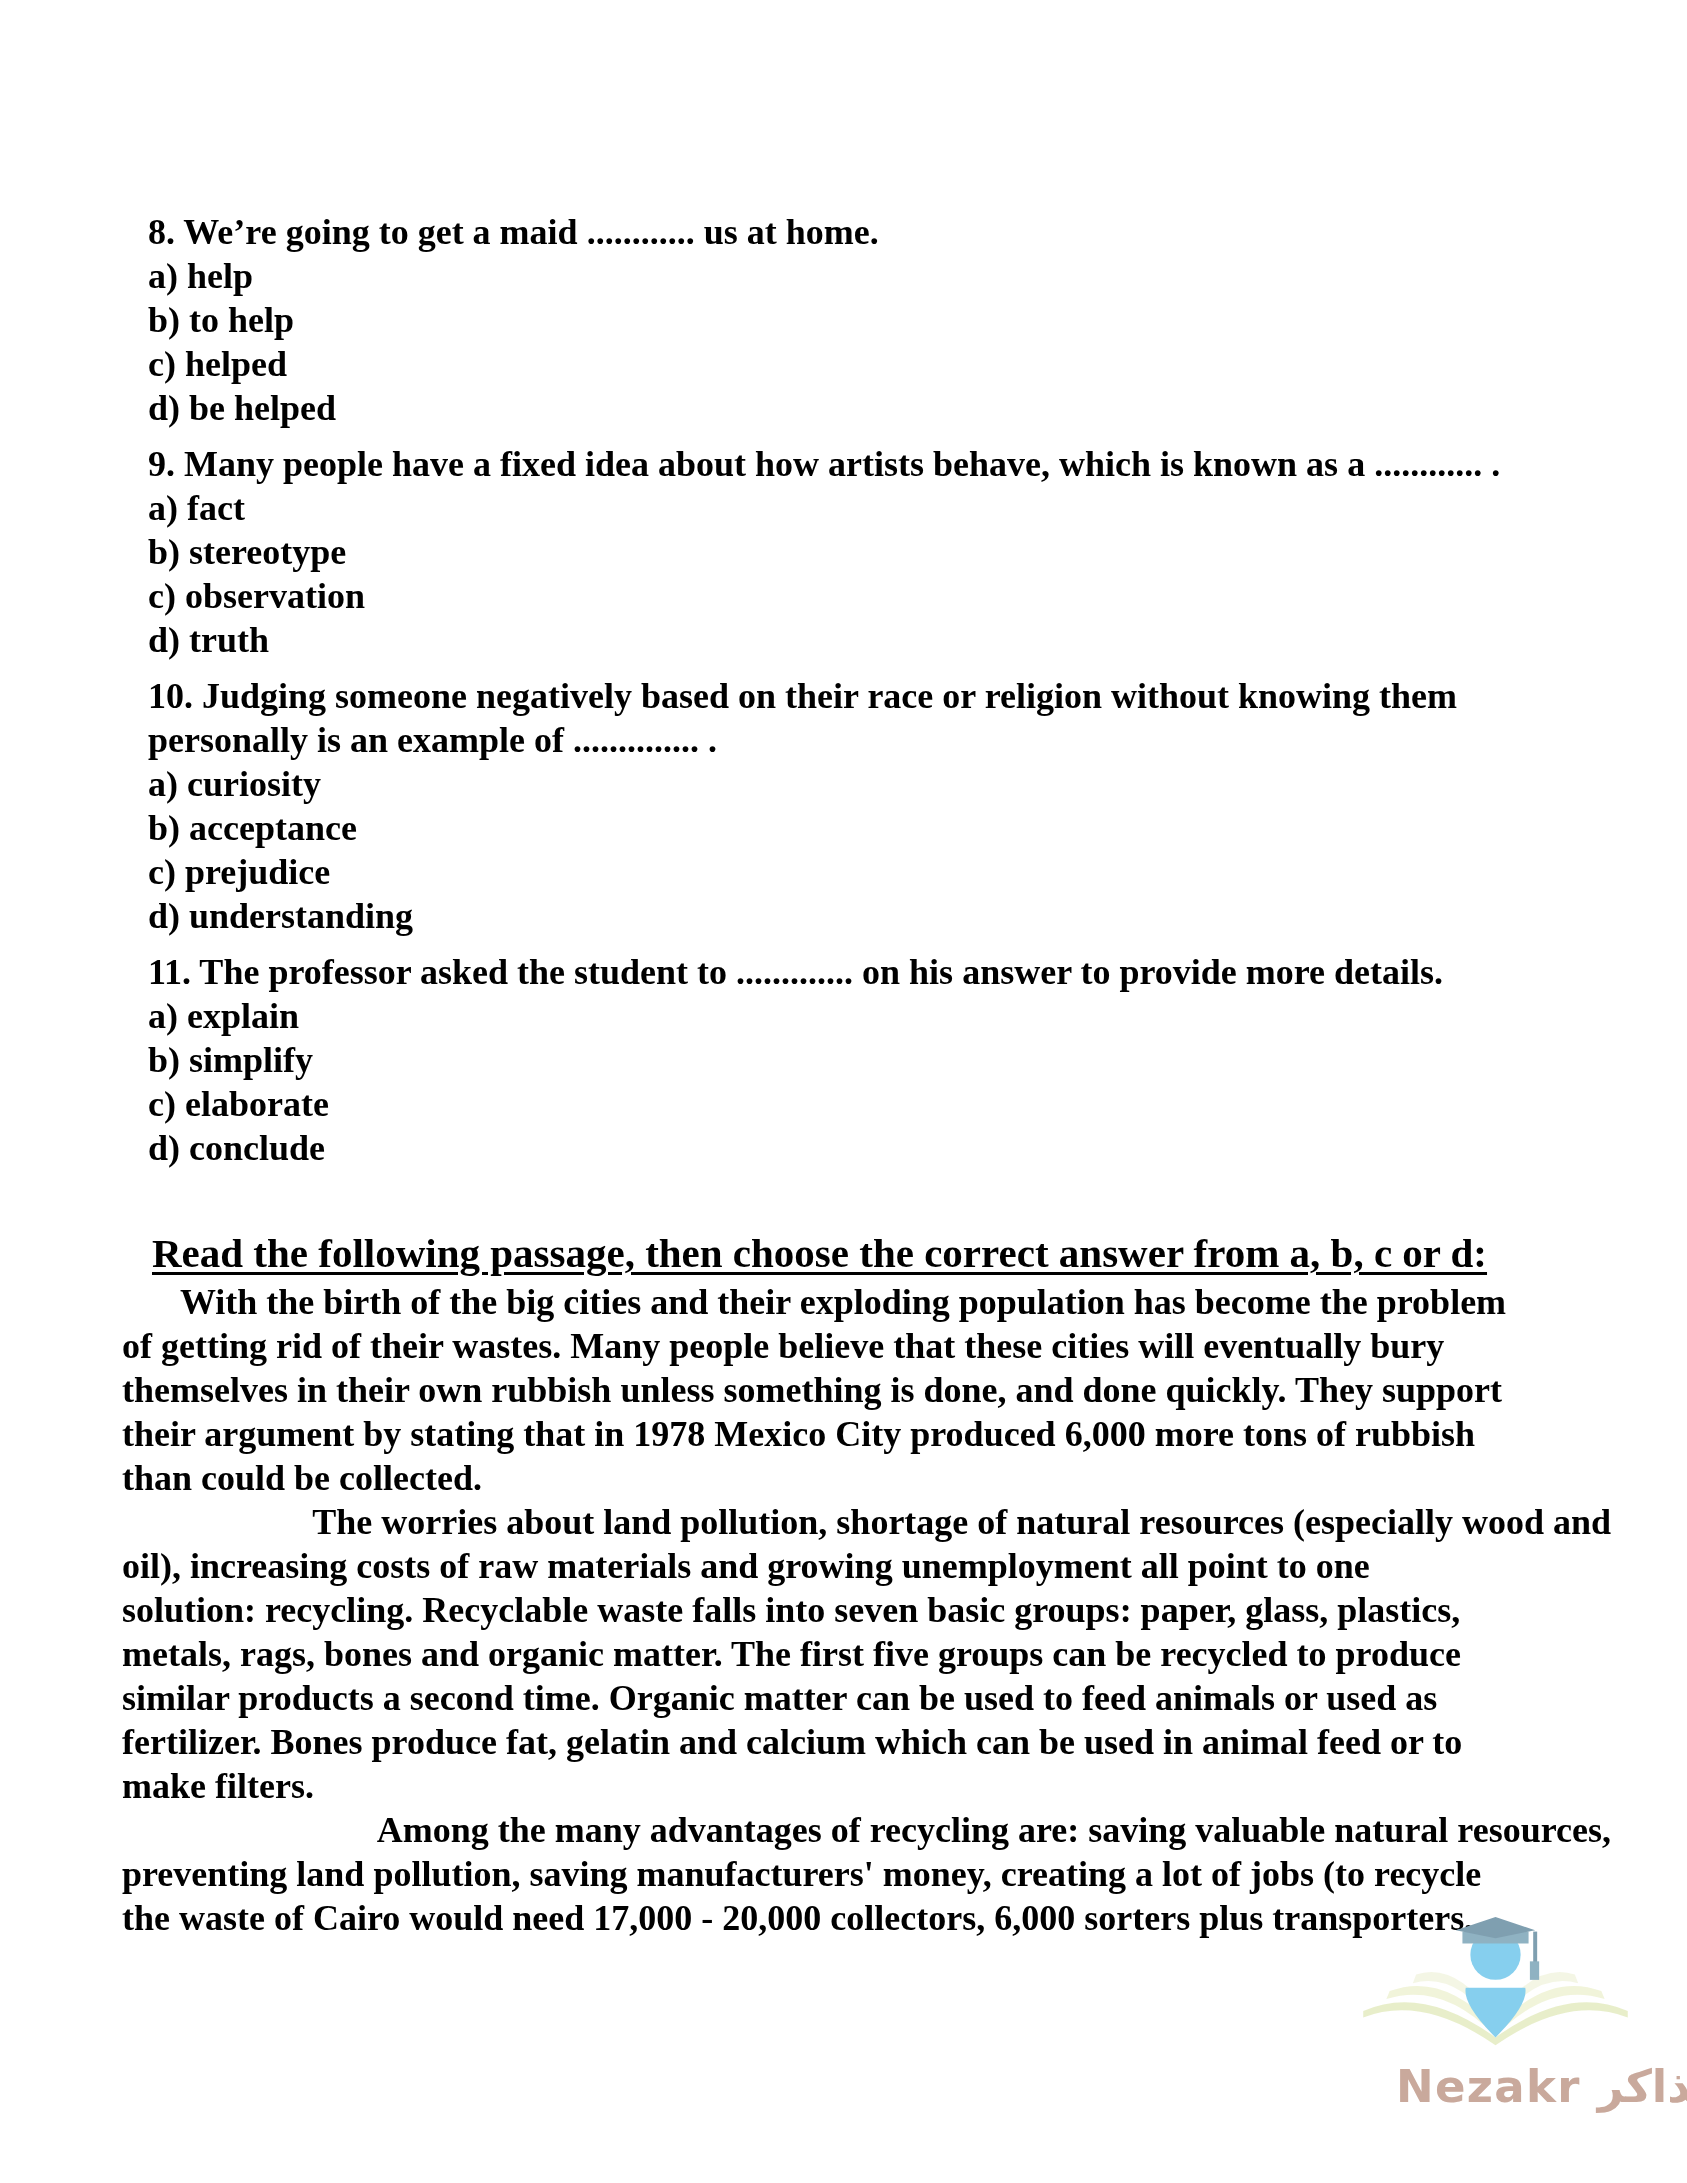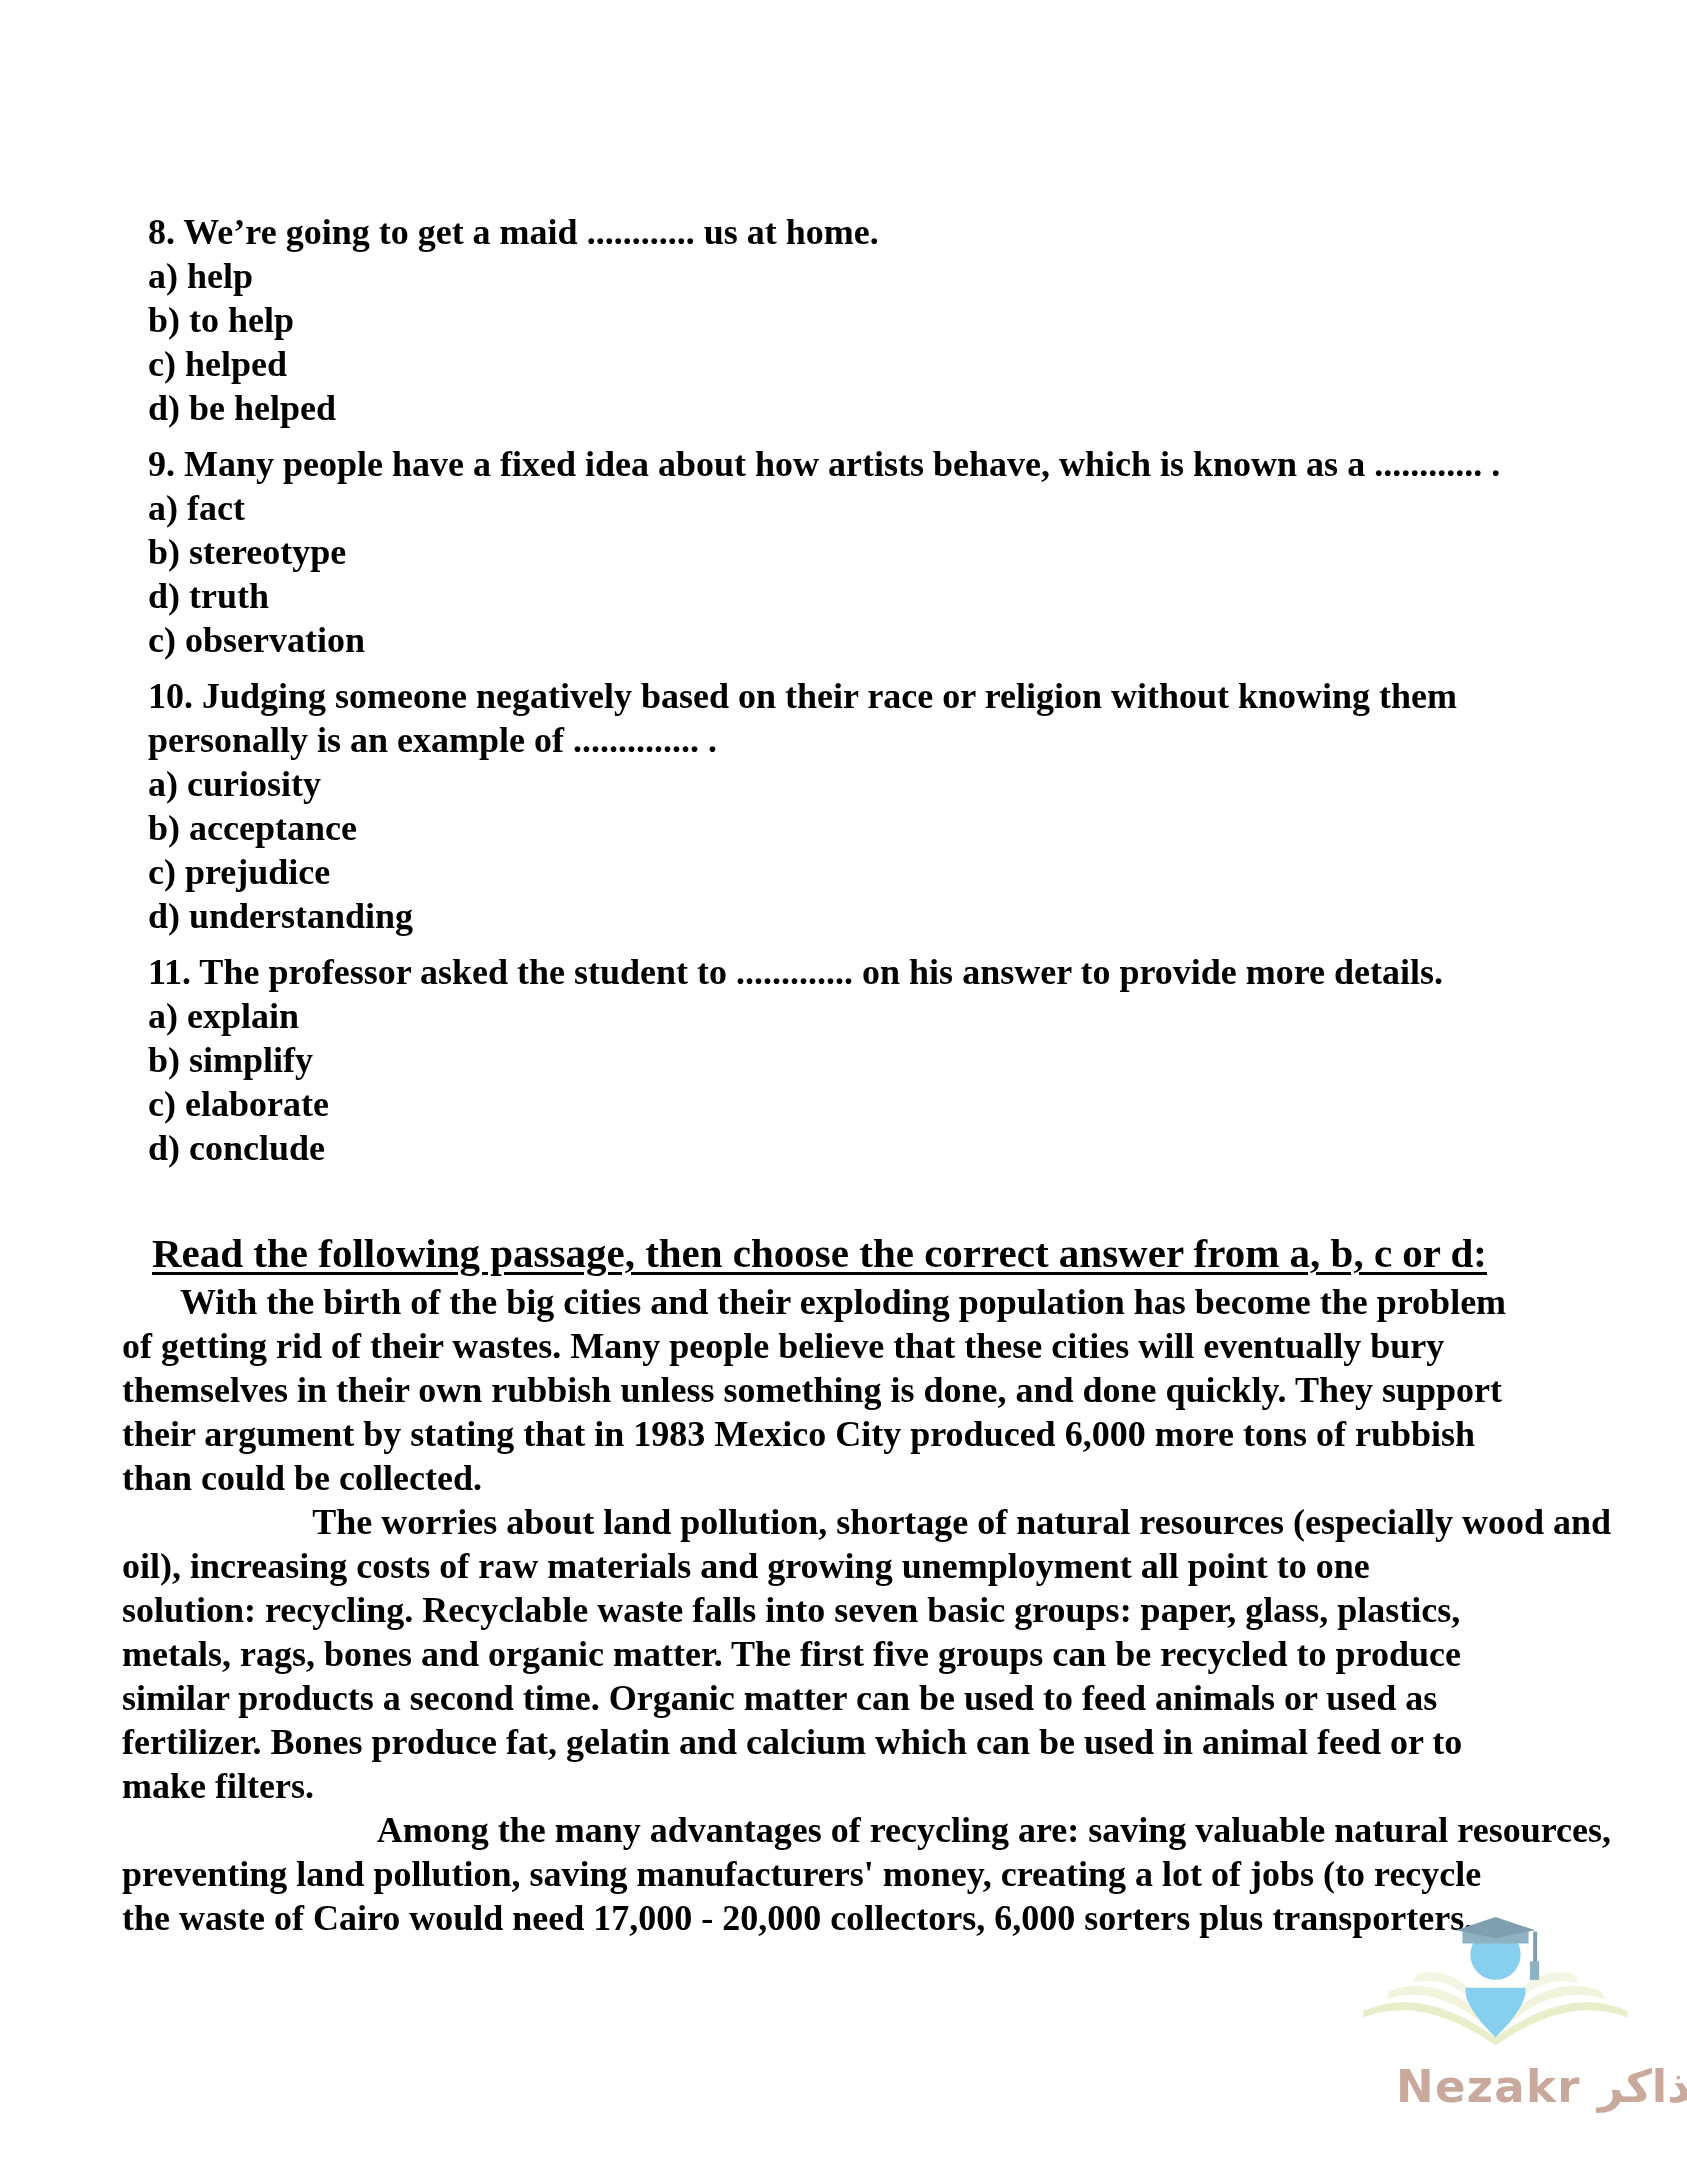--- a/index.html
+++ b/index.html
@@ -88,22 +88,22 @@
       <li class="line">c) helped</li>
       <li class="line">d) be helped</li>
     </ul>
   </div>
 
   <div class="question-block">
     <p class="line">9. Many people have a fixed idea about how artists behave, which is known as a ............ .</p>
     <ul class="options">
       <li class="line">a) fact</li>
       <li class="line">b) stereotype</li>
+      <li class="line">c) observation</li>
       <li class="line">d) truth</li>
-      <li class="line">c) observation</li>
     </ul>
   </div>
 
   <div class="question-block">
     <p class="line">10. Judging someone negatively based on their race or religion without knowing them</p>
     <p class="line">personally is an example of .............. .</p>
     <ul class="options">
       <li class="line">a) curiosity</li>
       <li class="line">b) acceptance</li>
       <li class="line">c) prejudice</li>
@@ -122,21 +122,21 @@
   </div>
 </div>
 
 <h2 class="instructions">Read the following passage, then choose the correct answer from a, b, c or d:</h2>
 
 <div class="passage">
   <div>
     <p class="pline indent1">With the birth of the big cities and their exploding population has become the problem</p>
     <p class="pline">of getting rid of their wastes. Many people believe that these cities will eventually bury</p>
     <p class="pline">themselves in their own rubbish unless something is done, and done quickly. They support</p>
-    <p class="pline">their argument by stating that in 1983 Mexico City produced 6,000 more tons of rubbish</p>
+    <p class="pline">their argument by stating that in 1978 Mexico City produced 6,000 more tons of rubbish</p>
     <p class="pline">than could be collected.</p>
   </div>
   <div>
     <p class="pline indent2">The worries about land pollution, shortage of natural resources (especially wood and</p>
     <p class="pline">oil), increasing costs of raw materials and growing unemployment all point to one</p>
     <p class="pline">solution: recycling. Recyclable waste falls into seven basic groups: paper, glass, plastics,</p>
     <p class="pline">metals, rags, bones and organic matter. The first five groups can be recycled to produce</p>
     <p class="pline">similar products a second time. Organic matter can be used to feed animals or used as</p>
     <p class="pline">fertilizer. Bones produce fat, gelatin and calcium which can be used in animal feed or to</p>
     <p class="pline">make filters.</p>

